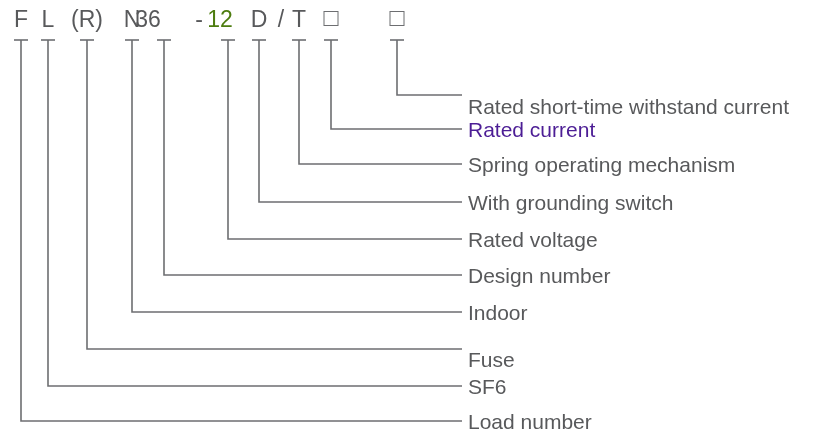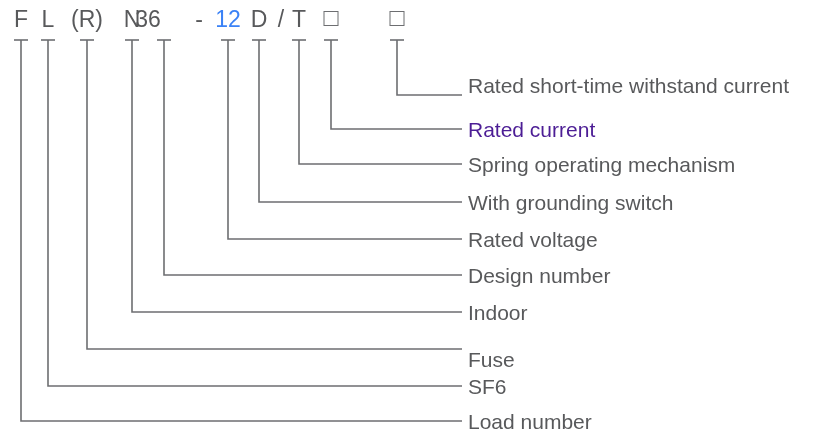--- a/index.html
+++ b/index.html
@@ -92,30 +92,30 @@
       </g>
     </svg>
 
   <div id="code-row">
       <div class="code-char" style="left: 21px; color: rgb(88, 89, 91);">F</div>
       <div class="code-char" style="left: 48px; color: rgb(88, 89, 91);">L</div>
       <div class="code-char" style="left: 87px; color: rgb(88, 89, 91);">(R)</div>
       <div class="code-char" style="left: 132px; color: rgb(88, 89, 91);">N</div>
       <div class="code-char" style="left: 148px; color: rgb(88, 89, 91);">36</div>
       <div class="code-char" style="left: 199px; color: rgb(88, 89, 91);">-</div>
-      <div class="code-char" style="left: 228px; color: #3b82f6;">12</div>
+      <div class="code-char" style="left: 220px; color: #4d7c0f;">12</div>
       <div class="code-char" style="left: 259px; color: rgb(88, 89, 91);">D</div>
       <div class="code-char" style="left: 281px; color: rgb(88, 89, 91);">/</div>
       <div class="code-char" style="left: 299px; color: rgb(88, 89, 91);">T</div>
       <div class="code-box" style="left: 331px; border-color: rgb(109, 110, 113);"></div>
       <div class="code-box" style="left: 397px; border-color: rgb(109, 110, 113);"></div>
     </div>
 
   <div id="label-col">
-      <div class="label" style="top: 85px; color: rgb(88, 89, 91);">Rated short-time withstand current</div>
+      <div class="label" style="top: 106px; color: rgb(88, 89, 91);">Rated short-time withstand current</div>
       <div class="label" style="top: 129px; color: #4c1d95;">Rated current</div>
       <div class="label" style="top: 164px; color: rgb(88, 89, 91);">Spring operating mechanism</div>
       <div class="label" style="top: 202px; color: rgb(88, 89, 91);">With grounding switch</div>
       <div class="label" style="top: 239px; color: rgb(88, 89, 91);">Rated voltage</div>
       <div class="label" style="top: 275px; color: rgb(88, 89, 91);">Design number</div>
       <div class="label" style="top: 312px; color: rgb(88, 89, 91);">Indoor</div>
       <div class="label" style="top: 359px; color: rgb(88, 89, 91);">Fuse</div>
       <div class="label" style="top: 386px; color: rgb(88, 89, 91);">SF6</div>
       <div class="label" style="top: 421px; color: rgb(88, 89, 91);">Load number</div>
     </div>

